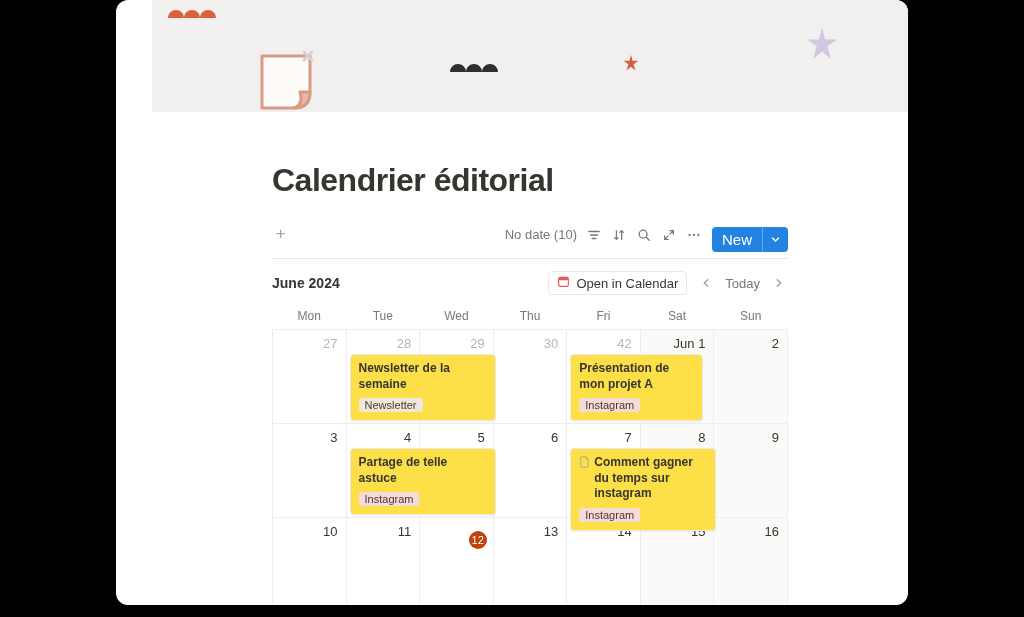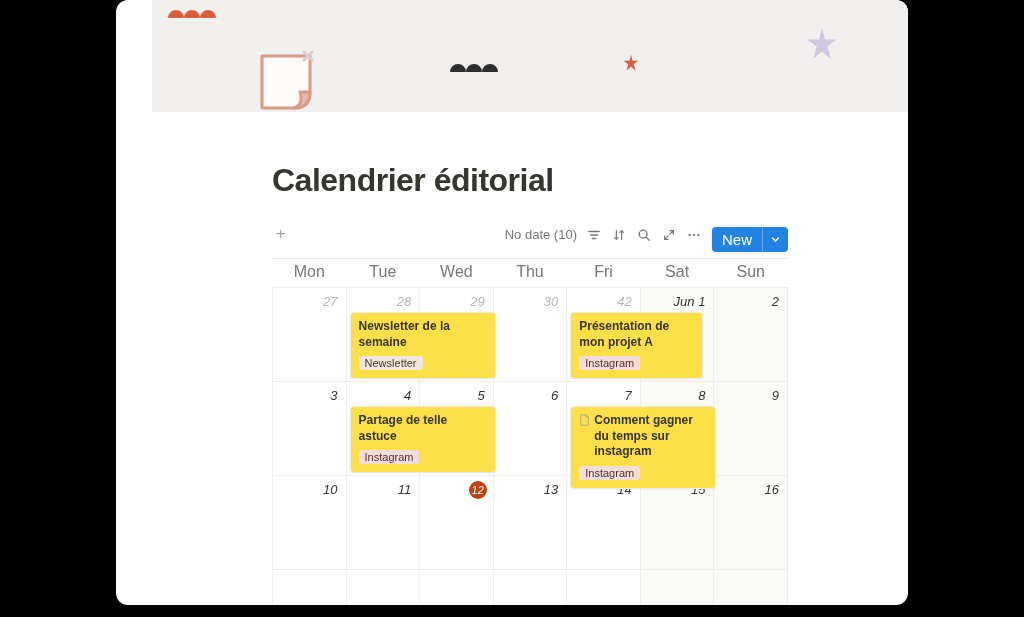--- a/index.html
+++ b/index.html
@@ -119,53 +119,52 @@
     padding: 2px 4px;
   }
   .today-btn { color: #787774; font-size: 13px; cursor:pointer; }
   .cal {
     width: 100%;
     border-collapse: collapse;
     table-layout: fixed;
   }
   .cal th {
     font-weight: 400;
-    font-size: 16px;
+    font-size: 12px;
     color: #787774;
     padding: 4px 0 6px 0;
     text-align: center;
   }
   .cal td {
     border: 1px solid #eeedeb;
     vertical-align: top;
     height: 94px;
     padding: 0;
     position: relative;
   }
   .cal tr:first-of-type td { border-top: 1px solid #eeedeb; }
   .daynum {
     position: absolute;
     top: 6px;
     right: 8px;
     font-size: 13px;
     color: #37352f;
-    font-style: italic;
   }
   .daynum.dim { color: #b8b6b2; }
   .daynum.pill {
     background: #c2410c;
     color: #fff;
     border-radius: 50%;
     width: 18px;
     height: 18px;
     display: flex;
     align-items: center;
     justify-content: center;
     font-size: 11px;
-    top:5px; right:6px;
+    top:13px; right:6px;
   }
   .daynum.withmonth { font-weight:400; }
   .shade { background: #fafaf9; }
   .row-short td { height: 40px; }
   .event {
     position: absolute;
     top: 24px;
     left: 3px;
     background: #fde047;
     border: 1px solid #eceae6;
@@ -272,20 +271,45 @@
           <span class="label">New</span>
           <span class="chev">
             <svg width="9" height="9" viewBox="0 0 12 12">
                 <path d="M2 4l4 4 4-4" stroke="#fff" stroke-width="1.8" fill="none" stroke-linecap="round"></path>
               </svg>
           </span>
         </div>
       </div>
     </div>
 
+    <div class="month-bar">
+      <div class="month-label">June 2024</div>
+      <div class="month-right">
+        <div class="open-cal">
+          <span>
+            <svg width="13" height="13" viewBox="0 0 16 16">
+                <rect x="2" y="3" width="12" height="11" rx="2" fill="none" stroke="#eb5757" stroke-width="1.4"></rect>
+                <rect x="2" y="3" width="12" height="3.5" rx="2" fill="#eb5757"></rect>
+              </svg>
+          </span>
+          <span>Open in Calendar</span>
+        </div>
+        <span class="nav-btn">
+          <svg width="10" height="10" viewBox="0 0 12 12">
+              <path d="M8 2L4 6l4 4" stroke="#a5a29a" stroke-width="1.8" fill="none" stroke-linecap="round"></path>
+            </svg>
+        </span>
+        <span class="today-btn">Today</span>
+        <span class="nav-btn">
+          <svg width="10" height="10" viewBox="0 0 12 12">
+              <path d="M4 2l4 4-4 4" stroke="#a5a29a" stroke-width="1.8" fill="none" stroke-linecap="round"></path>
+            </svg>
+        </span>
+      </div>
+    </div>
 
     <table class="cal">
       <thead>
         <tr>
           <th>Mon</th>
           <th>Tue</th>
           <th>Wed</th>
           <th>Thu</th>
           <th>Fri</th>
           <th>Sat</th>

